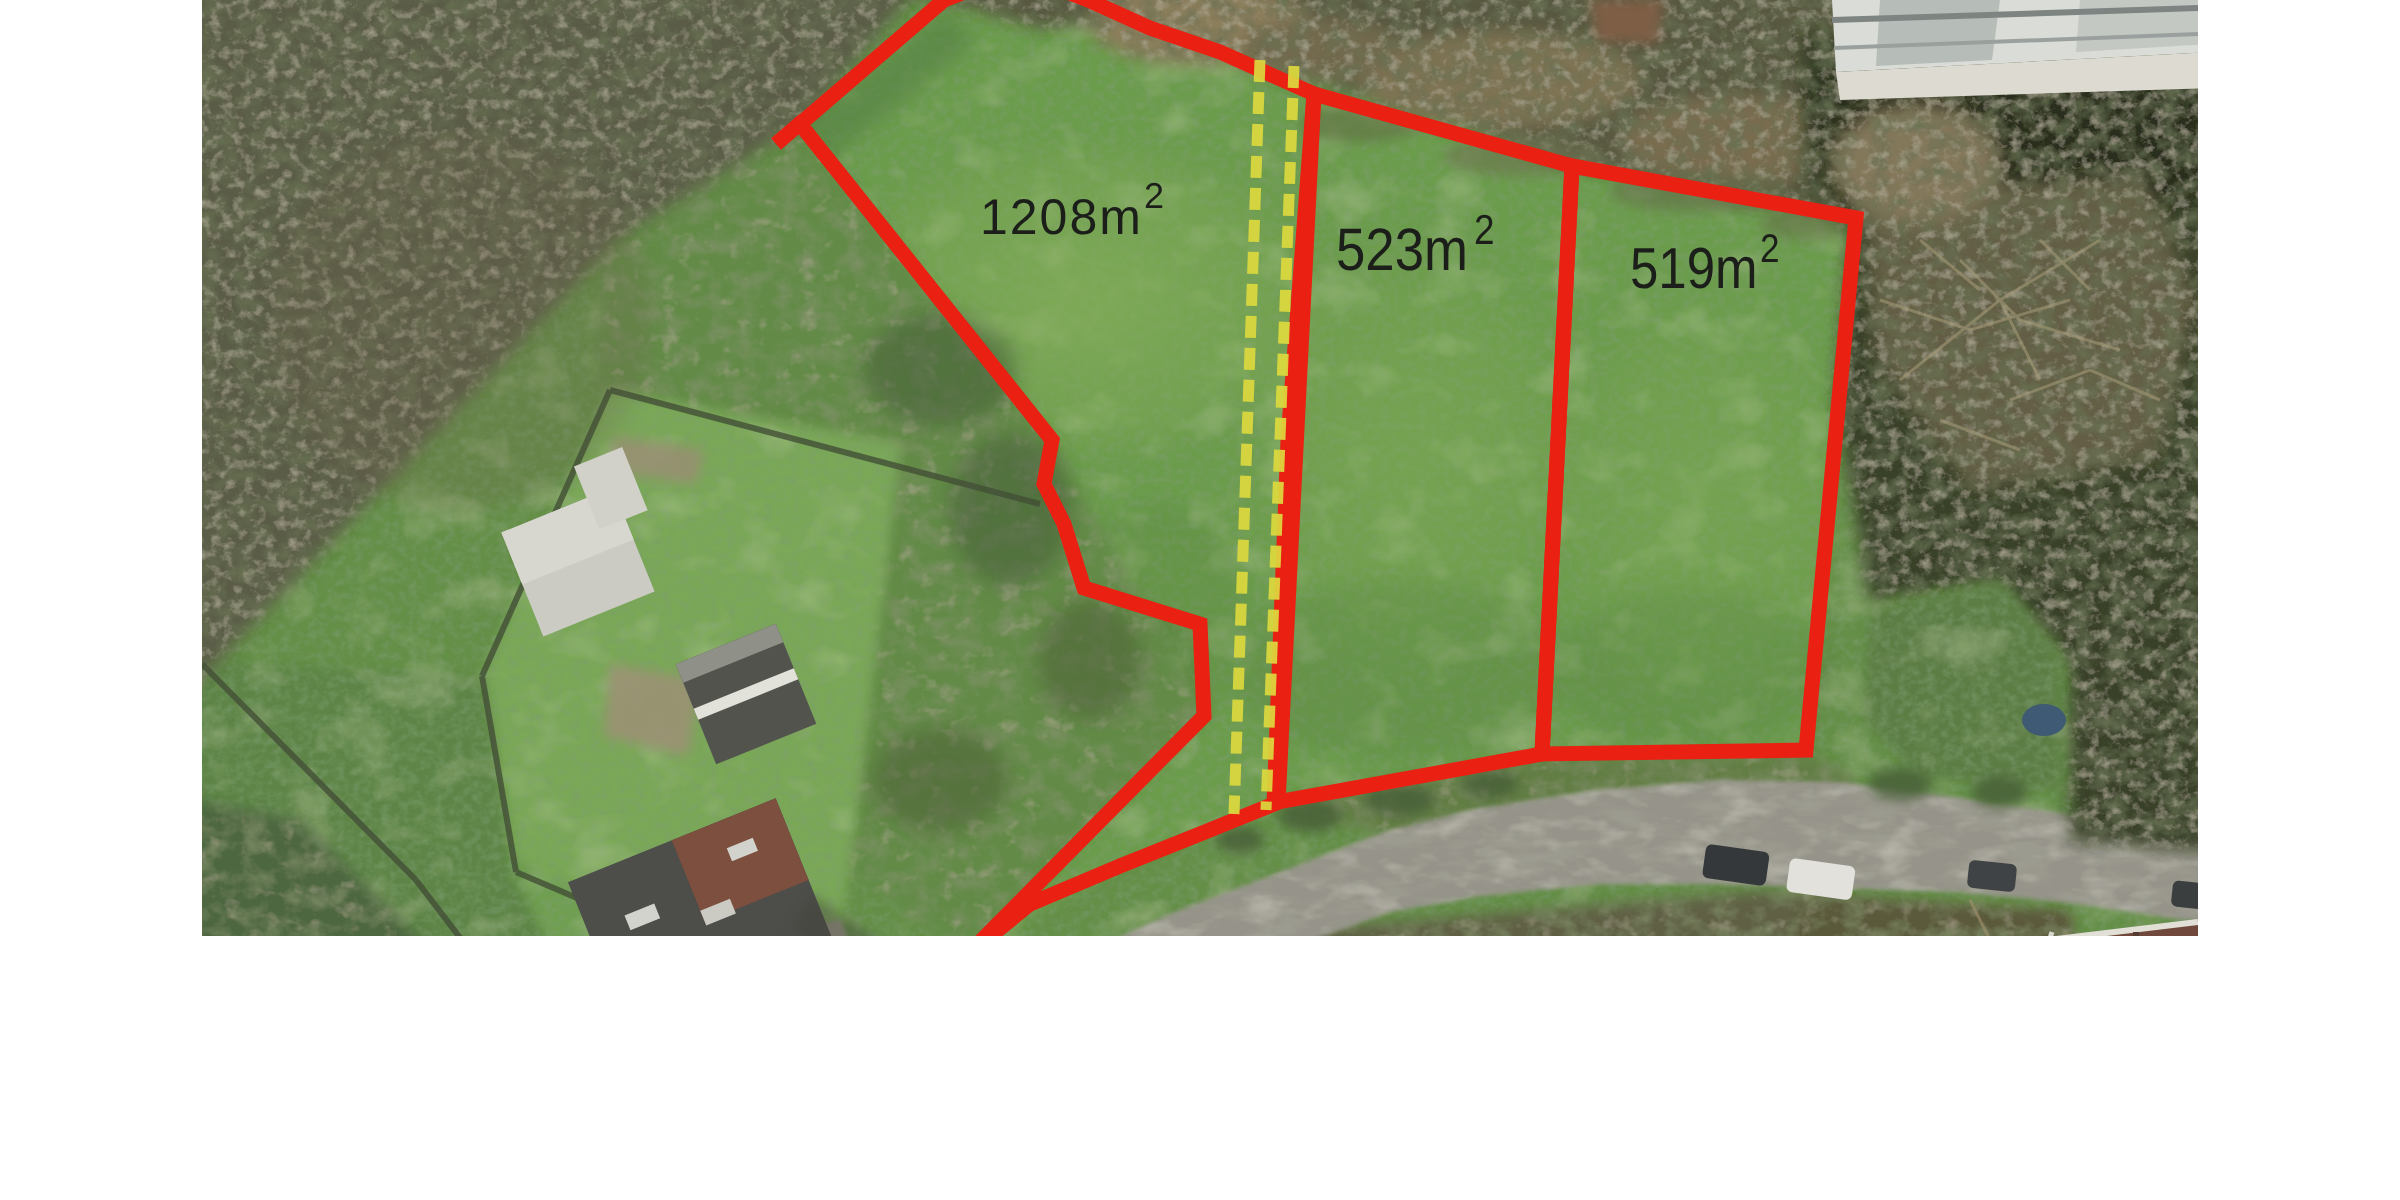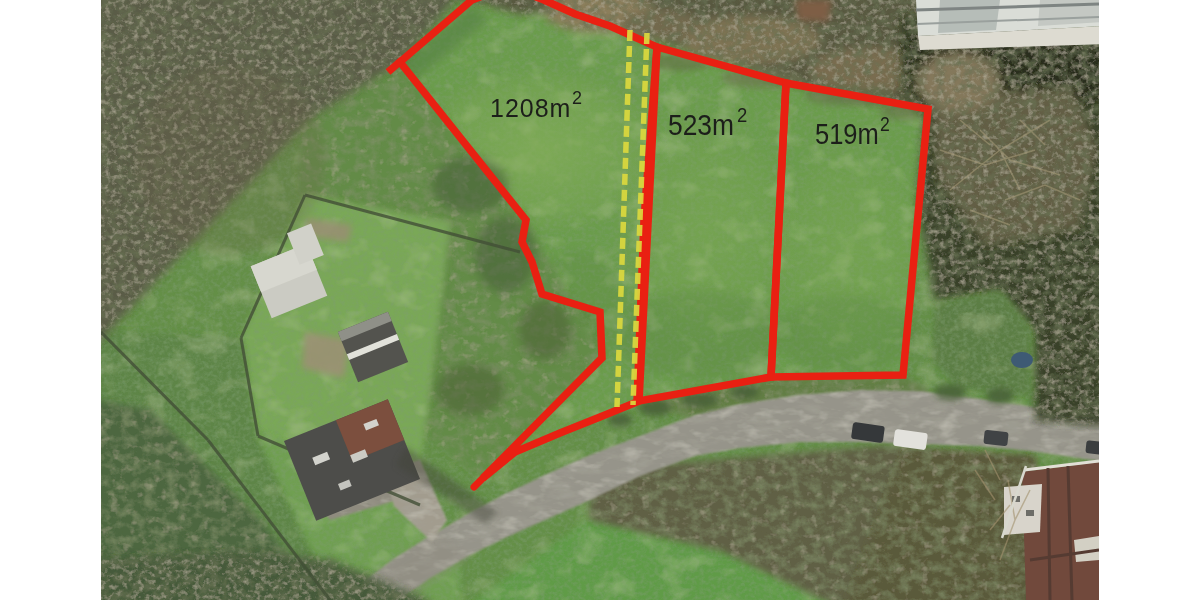--- a/index.html
+++ b/index.html
@@ -1,16 +1,16 @@
 <!DOCTYPE html>
 <html><head>
 <meta charset="utf-8">
 <style>
   html,body{margin:0;padding:0;background:#ffffff;}
-  .page{width:1200px;height:600px;position:relative;overflow:hidden;background:#ffffff;
+  .page{width:1200px;height:468px;position:relative;overflow:hidden;background:#ffffff;
         font-family:"Liberation Sans", sans-serif;}
 </style>
 </head>
 <body>
 <div class="page">
 <svg width="1200" height="600" viewBox="0 0 1200 600" xmlns="http://www.w3.org/2000/svg">
 <defs>
   <clipPath id="photo">
           <rect x="101" y="0" width="998" height="600"></rect>
         </clipPath>

